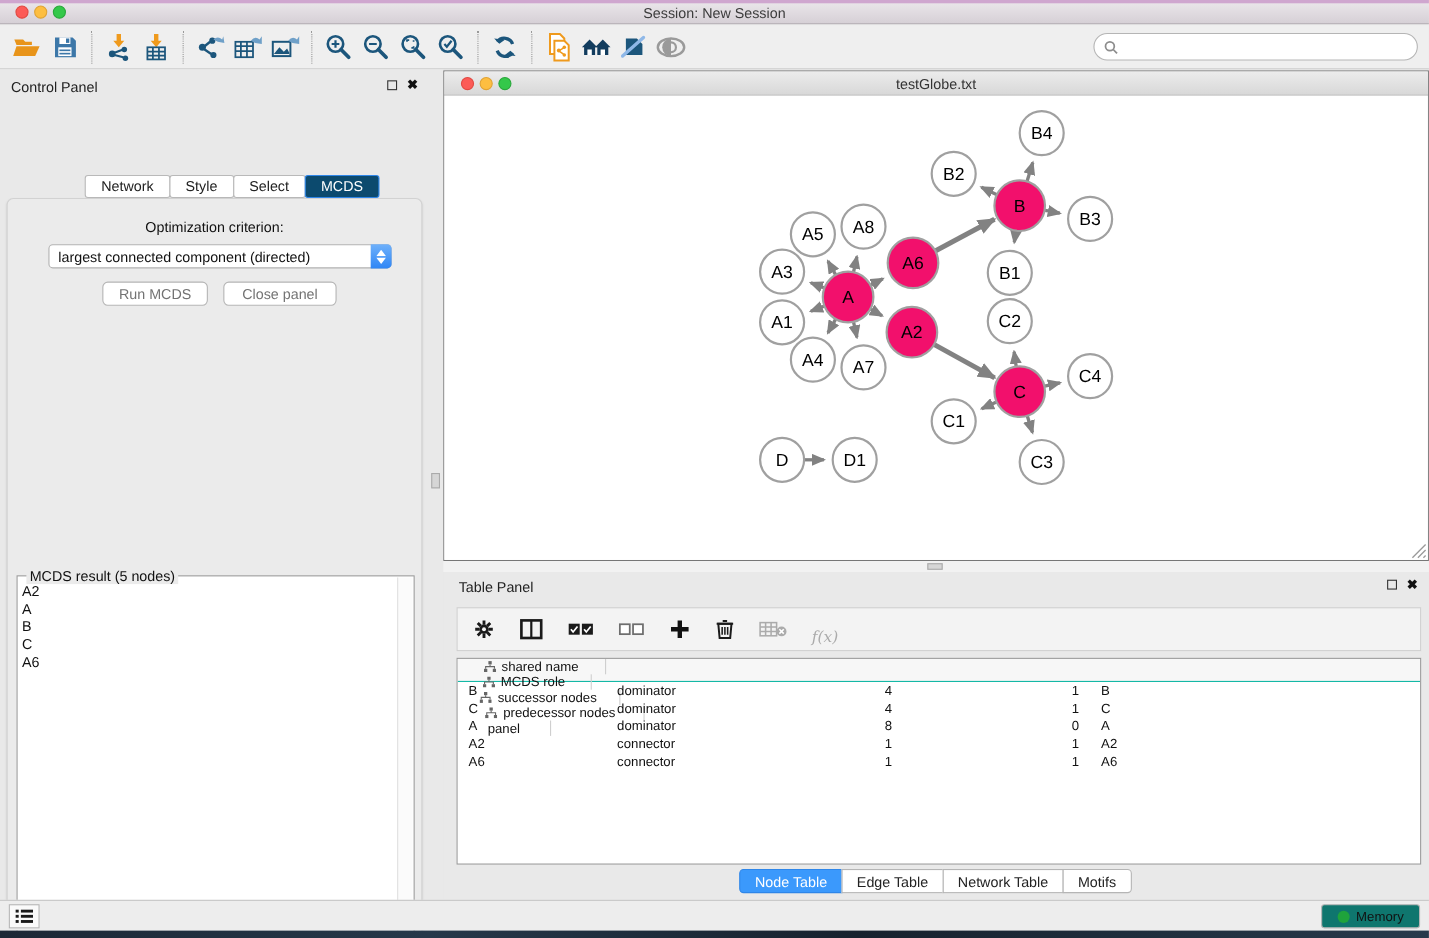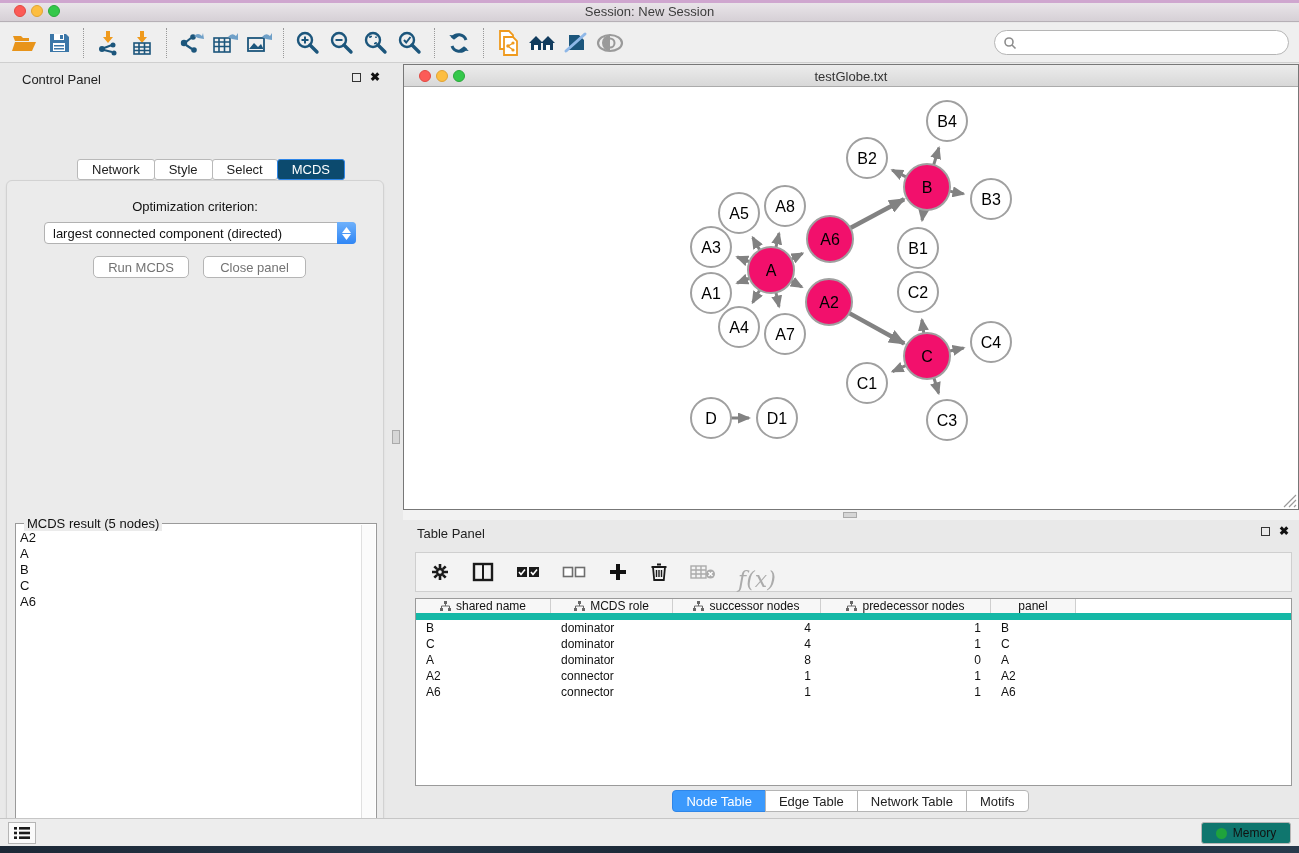--- a/index.html
+++ b/index.html
@@ -74,21 +74,21 @@
   #net-title { position:absolute; top:4px; width:100%; text-align:center; font-size:13px; color:#333; }
   #net-canvas { position:absolute; left:0; top:22px; width:894px; height:422px; background:#fff; }
   #resize-grip { position:absolute; right:1px; bottom:1px; width:14px; height:14px; }
   
   #table-panel { position:absolute; left:403px; top:520px; width:896px; height:298px; background:#e9e9e9; }
   #tp-toolbar { position:absolute; left:12px; top:32px; width:877px; height:40px;
     background:#f3f3f3; border:1px solid #cfcfcf; display:flex; align-items:center; gap:22px;
     padding-left:14px; }
   #tp-table { position:absolute; left:12px; top:78px; width:877px; height:188px;
     background:#fff; border:1px solid #9a9a9a; overflow:hidden; }
-  #tp-header { display:flex; height:21px; background:#f7f7f7; border-bottom:7px solid #14b8a6; }
+  #tp-header { display:flex; height:21px; background:#f7f7f7; border-bottom:1px solid #14b8a6;flex-direction:column; }
   .hcell { display:flex; align-items:center; justify-content:center; gap:5px;
     font-size:12px; color:#111; border-right:1px solid #cfcfcf; }
   .hcell.filler { background:#fff; border-right:none; flex:1; }
   .trow { display:flex; height:16px; font-size:12px; color:#111; }
   .tcell { overflow:hidden; white-space:nowrap; }
   #tp-tabs { position:absolute; left:0; top:270px; width:100%; display:flex; justify-content:center; }
   .tp-tab { height:22px; padding:0 13px; background:#fff; border:1px solid #b5b5b5;
     margin-left:-1px; font-size:13px; color:#222; display:flex; align-items:center; }
   .tp-tab:first-child { border-radius:4px 0 0 4px; }
   .tp-tab:last-child { border-radius:0 4px 4px 0; }
@@ -252,21 +252,21 @@
   <div id="search-box">
     <svg width="14" height="14" viewBox="0 0 14 14">
         <circle cx="6" cy="6" r="4" fill="none" stroke="#8d8d8d" stroke-width="1.6"></circle>
         <path d="M9 9 l3.5 3.5" stroke="#8d8d8d" stroke-width="1.6"></path>
       </svg>
     <input type="text" placeholder="" style="">
   </div>
 </div>
 
 <div id="control-panel">
-  <div class="panel-title" style="left:22px; top:9px">Control Panel</div>
+  <div class="panel-title" style="left:10px; top:9px">Control Panel</div>
   <div class="win-icons" style="right:10px; top:9px">
     <span class="float-ic"></span>
     <span class="close-ic">✖</span>
   </div>
   <div id="cp-tabs">
       <div class="cp-tab">Network</div>
       <div class="cp-tab">Style</div>
       <div class="cp-tab">Select</div>
       <div class="cp-tab active">MCDS</div>
     </div>
@@ -485,21 +485,21 @@
     <span>
         <svg width="26" height="16" viewBox="0 0 26 16">
           <g stroke="#ababab" stroke-width="1.4" fill="none">
             <rect x="1" y="2" width="15" height="12"></rect>
             <path d="M1 6 h15 M1 10 h15 M6 2 v12 M11 2 v12"></path>
           </g>
           <circle cx="20.5" cy="10" r="4.5" fill="#ababab"></circle>
           <path d="M18.5 8 l4 4 M22.5 8 l-4 4" stroke="#fff" stroke-width="1.4"></path>
         </svg>
       </span>
-    <span style="font-family:'DejaVu Serif',serif; font-style:italic; font-size:22px; color:#ababab;margin-top:15px;">f(x)</span>
+    <span style="font-family:'DejaVu Serif',serif; font-style:italic; font-size:14px; color:#ababab;margin-top:15px;">f(x)</span>
   </div>
   <div id="tp-table">
     <div id="tp-header">
         <div class="hcell" style="width: 135px;">
           <span>
             <svg width="11" height="10" viewBox="0 0 11 10">
               <rect x="4" y="0" width="3" height="3" fill="#666"></rect>
               <rect x="0" y="7" width="3" height="3" fill="#666"></rect>
               <rect x="8" y="7" width="3" height="3" fill="#666"></rect>
               <path d="M5.5 3 v2 M1.5 7 v-2 h8 v2" stroke="#666" fill="none"></path>

